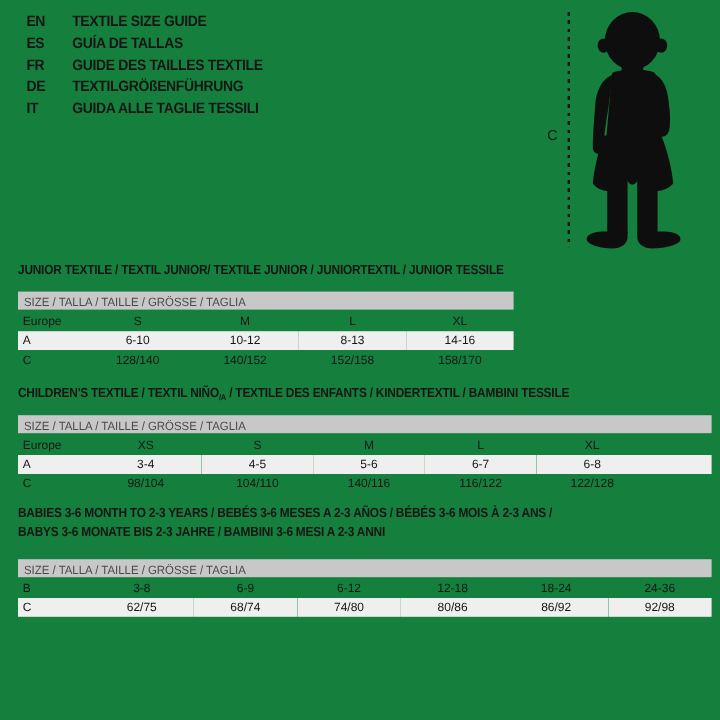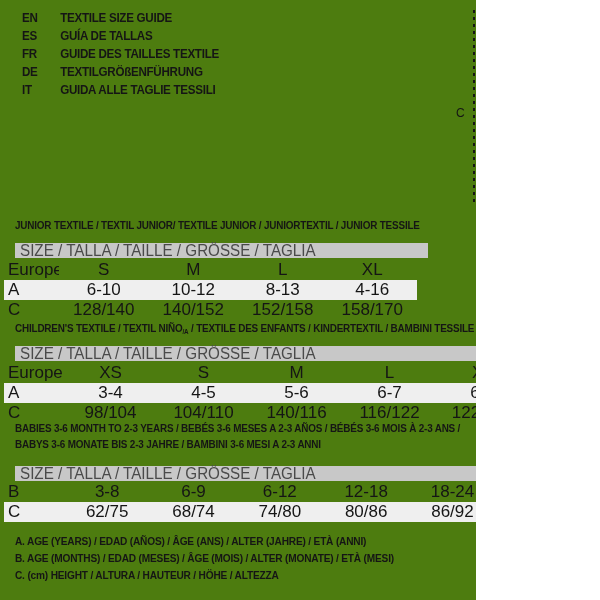--- a/index.html
+++ b/index.html
@@ -1,38 +1,38 @@
 <!DOCTYPE html>
 <html><head>
 <meta charset="utf-8">
 <style>
   html,body { margin:0; padding:0; background:#ffffff; }
   body { width:600px; height:600px; font-family:"Liberation Sans", sans-serif; color:#151515; }
-  .canvas { position:relative; width:476px; height:600px; overflow:hidden; background:#4d7c0f; }
+  .canvas { position:relative; width:600px; height:600px; overflow:hidden; background:#15803d; }
 
   
   .lang-list { position:absolute; left:22px; top:9px; }
   .lang-row { display:flex; height:18px; align-items:center; font-weight:700; font-size:12.5px;
               letter-spacing:-0.3px; transform:scaleX(0.93); transform-origin:left center; white-space:nowrap; }
   .lang-code { width:41px; }
 
   
   .fig-line { position:absolute; left:473px; top:10px; width:2px; height:196px;
               background:repeating-linear-gradient(to bottom,#151515 0,#151515 3px,transparent 3px,transparent 7px); }
   .fig-c { position:absolute; left:456px; top:106px; font-size:12px; letter-spacing:-0.3px; }
   .baby-svg { position:absolute; left:482px; top:7px; }
 
   
   .tbl-title { position:absolute; left:15px; font-weight:700; font-size:11px; letter-spacing:-0.2px;
                white-space:nowrap; transform:scaleX(0.9); transform-origin:left center; line-height:16px; }
   .subscript { font-size:7px; vertical-align:-2px; }
   .band { position:absolute; left:15px; height:15px; background:#c8c8c8; color:#4a4a4a;
-          font-size:16px; display:flex; align-items:center; padding-left:5px; box-sizing:border-box; }
+          font-size:10px; display:flex; align-items:flex-end; padding-left:5px; box-sizing:border-box; }
   .band > span { transform:scaleX(0.95); transform-origin:left center; white-space:nowrap; }
-  .size-table { position:absolute; border-collapse:collapse; table-layout:fixed; font-size:17px; left:4px; }
+  .size-table { position:absolute; border-collapse:collapse; table-layout:fixed; font-size:10px; left:15px; }
   .size-table td { height:16px; padding:0; text-align:center; white-space:nowrap; overflow:hidden; }
   .size-table td.lbl { text-align:left; padding-left:4px; }
   tr.shaded { background:#efefef; }
 
   
   .footnotes { position:absolute; left:15px; top:533px; }
   .footnote { font-weight:700; font-size:11px; line-height:17px; letter-spacing:-0.2px;
               transform:scaleX(0.92); transform-origin:left center; white-space:nowrap; }
 </style>
 </head>
@@ -101,21 +101,21 @@
         <td>S</td>
         <td>M</td>
         <td>L</td>
         <td>XL</td>
       </tr>
       <tr class="shaded">
         <td class="lbl">A</td>
         <td>6-10</td>
         <td>10-12</td>
         <td>8-13</td>
-        <td>4-16</td>
+        <td>14-16</td>
       </tr>
       <tr>
         <td class="lbl">C</td>
         <td>128/140</td>
         <td>140/152</td>
         <td>152/158</td>
         <td>158/170</td>
       </tr>
     </tbody>
   </table>
@@ -197,19 +197,14 @@
         <td>62/75</td>
         <td>68/74</td>
         <td>74/80</td>
         <td>80/86</td>
         <td>86/92</td>
         <td>92/98</td>
       </tr>
     </tbody>
   </table>
 
-  <div class="footnotes">
-    <div class="footnote">A. AGE (YEARS) / EDAD (AÑOS) / ÂGE (ANS) / ALTER (JAHRE) / ETÀ (ANNI)</div>
-    <div class="footnote">B. AGE (MONTHS) / EDAD (MESES) / ÂGE (MOIS) / ALTER (MONATE) / ETÀ (MESI)</div>
-    <div class="footnote">C. (cm) HEIGHT / ALTURA / HAUTEUR / HÖHE / ALTEZZA</div>
-  </div>
 
 </div>
 
 </body></html>

